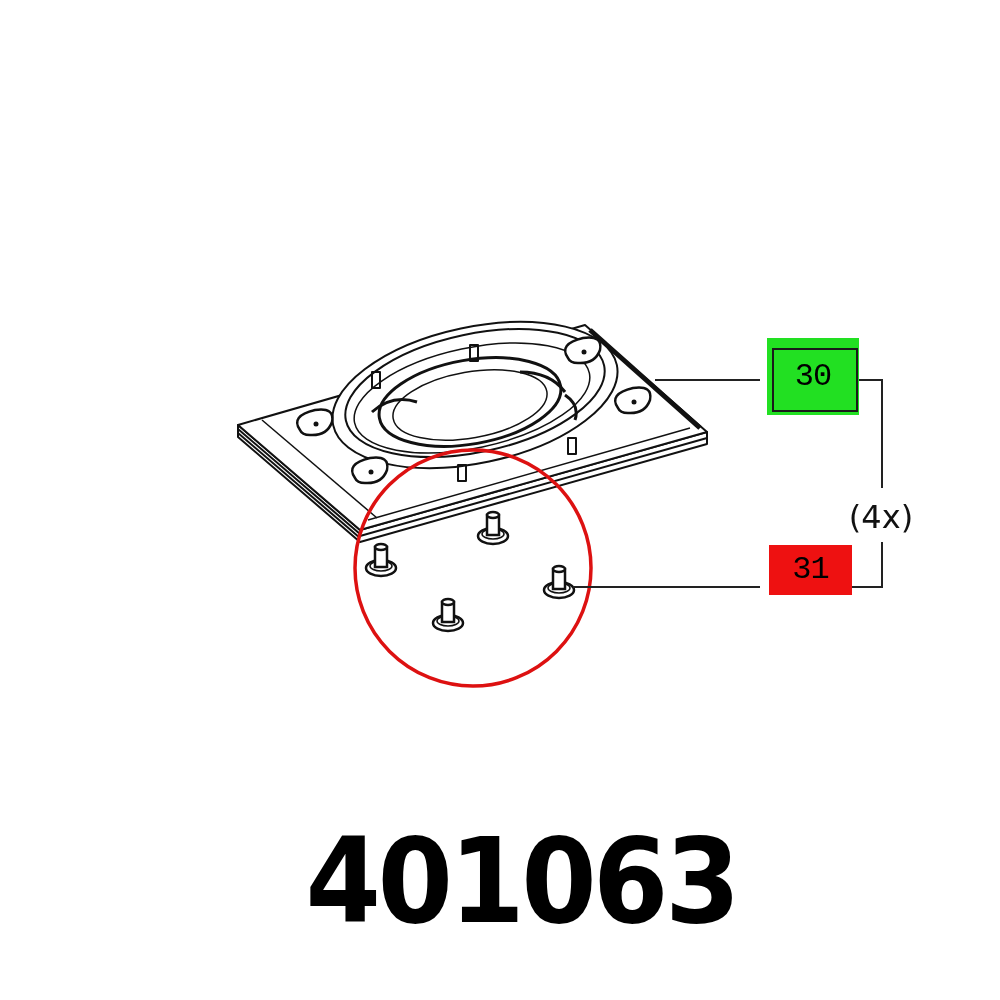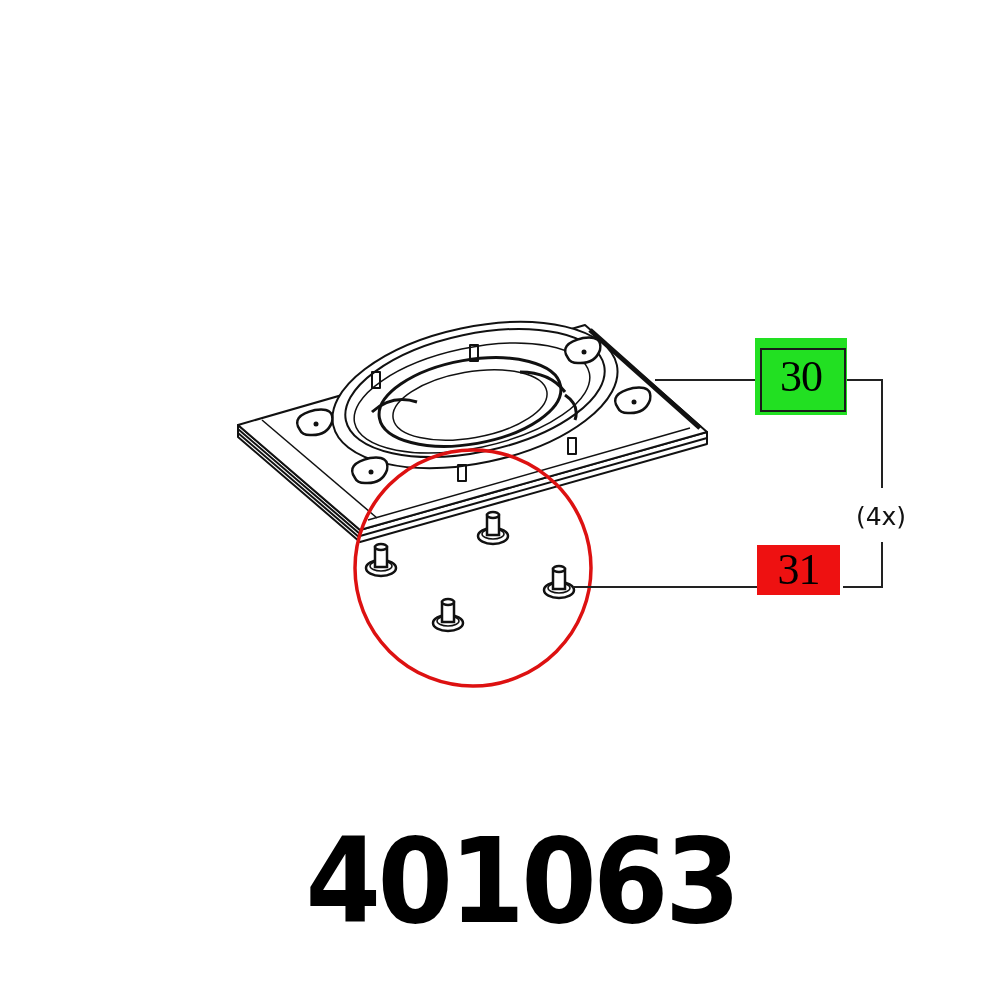--- a/index.html
+++ b/index.html
@@ -1,27 +1,27 @@
 <!DOCTYPE html>
 <html><head>
 <meta charset="utf-8">
 <style>
   html, body { margin:0; padding:0; background:#ffffff; }
   body { width:1000px; height:1000px; position:relative; overflow:hidden;
          font-family:"DejaVu Sans", sans-serif; }
   #drawing { position:absolute; left:0; top:0; width:1000px; height:1000px; }
   .callout { position:absolute; display:flex; align-items:center; justify-content:center;
-             font-family:Liberation Serif, serif; font-size:44px; color:#000; line-height:1; }
+             font-family:Liberation Mono, monospace; font-size:32px; color:#000; line-height:1;margin-left:12px; }
   #callout-30 { left:755px; top:338px; width:92px; height:77px; }
   #callout-30 .inner { position:absolute; left:5px; top:10px; width:86px; height:64px;
                        border:2px solid #1a1a1a; box-sizing:border-box; }
   #callout-31 { left:757px; top:545px; width:83px; height:50px; }
   .callout span { position:relative; z-index:2; letter-spacing:-1px; }
   #qty-label { position:absolute; left:836px; top:497px; width:90px; text-align:center;
-               font-family:"DejaVu Sans", sans-serif; font-size:25px; color:#111;
+               font-family:"DejaVu Sans", sans-serif; font-size:32px; color:#111;
                background:#fff; line-height:40px; }
   #part-number { position:absolute; left:290px; top:822px; width:390px; text-align:center;
                  font-family:"DejaVu Sans", sans-serif; font-weight:bold; font-size:118px;
                  letter-spacing:-4px; color:#000; line-height:1;
                  transform:scaleX(0.92); transform-origin:center; }
 </style>
 </head>
 <body>
 
 <svg id="drawing" viewBox="0 0 1000 1000" xmlns="http://www.w3.org/2000/svg">

